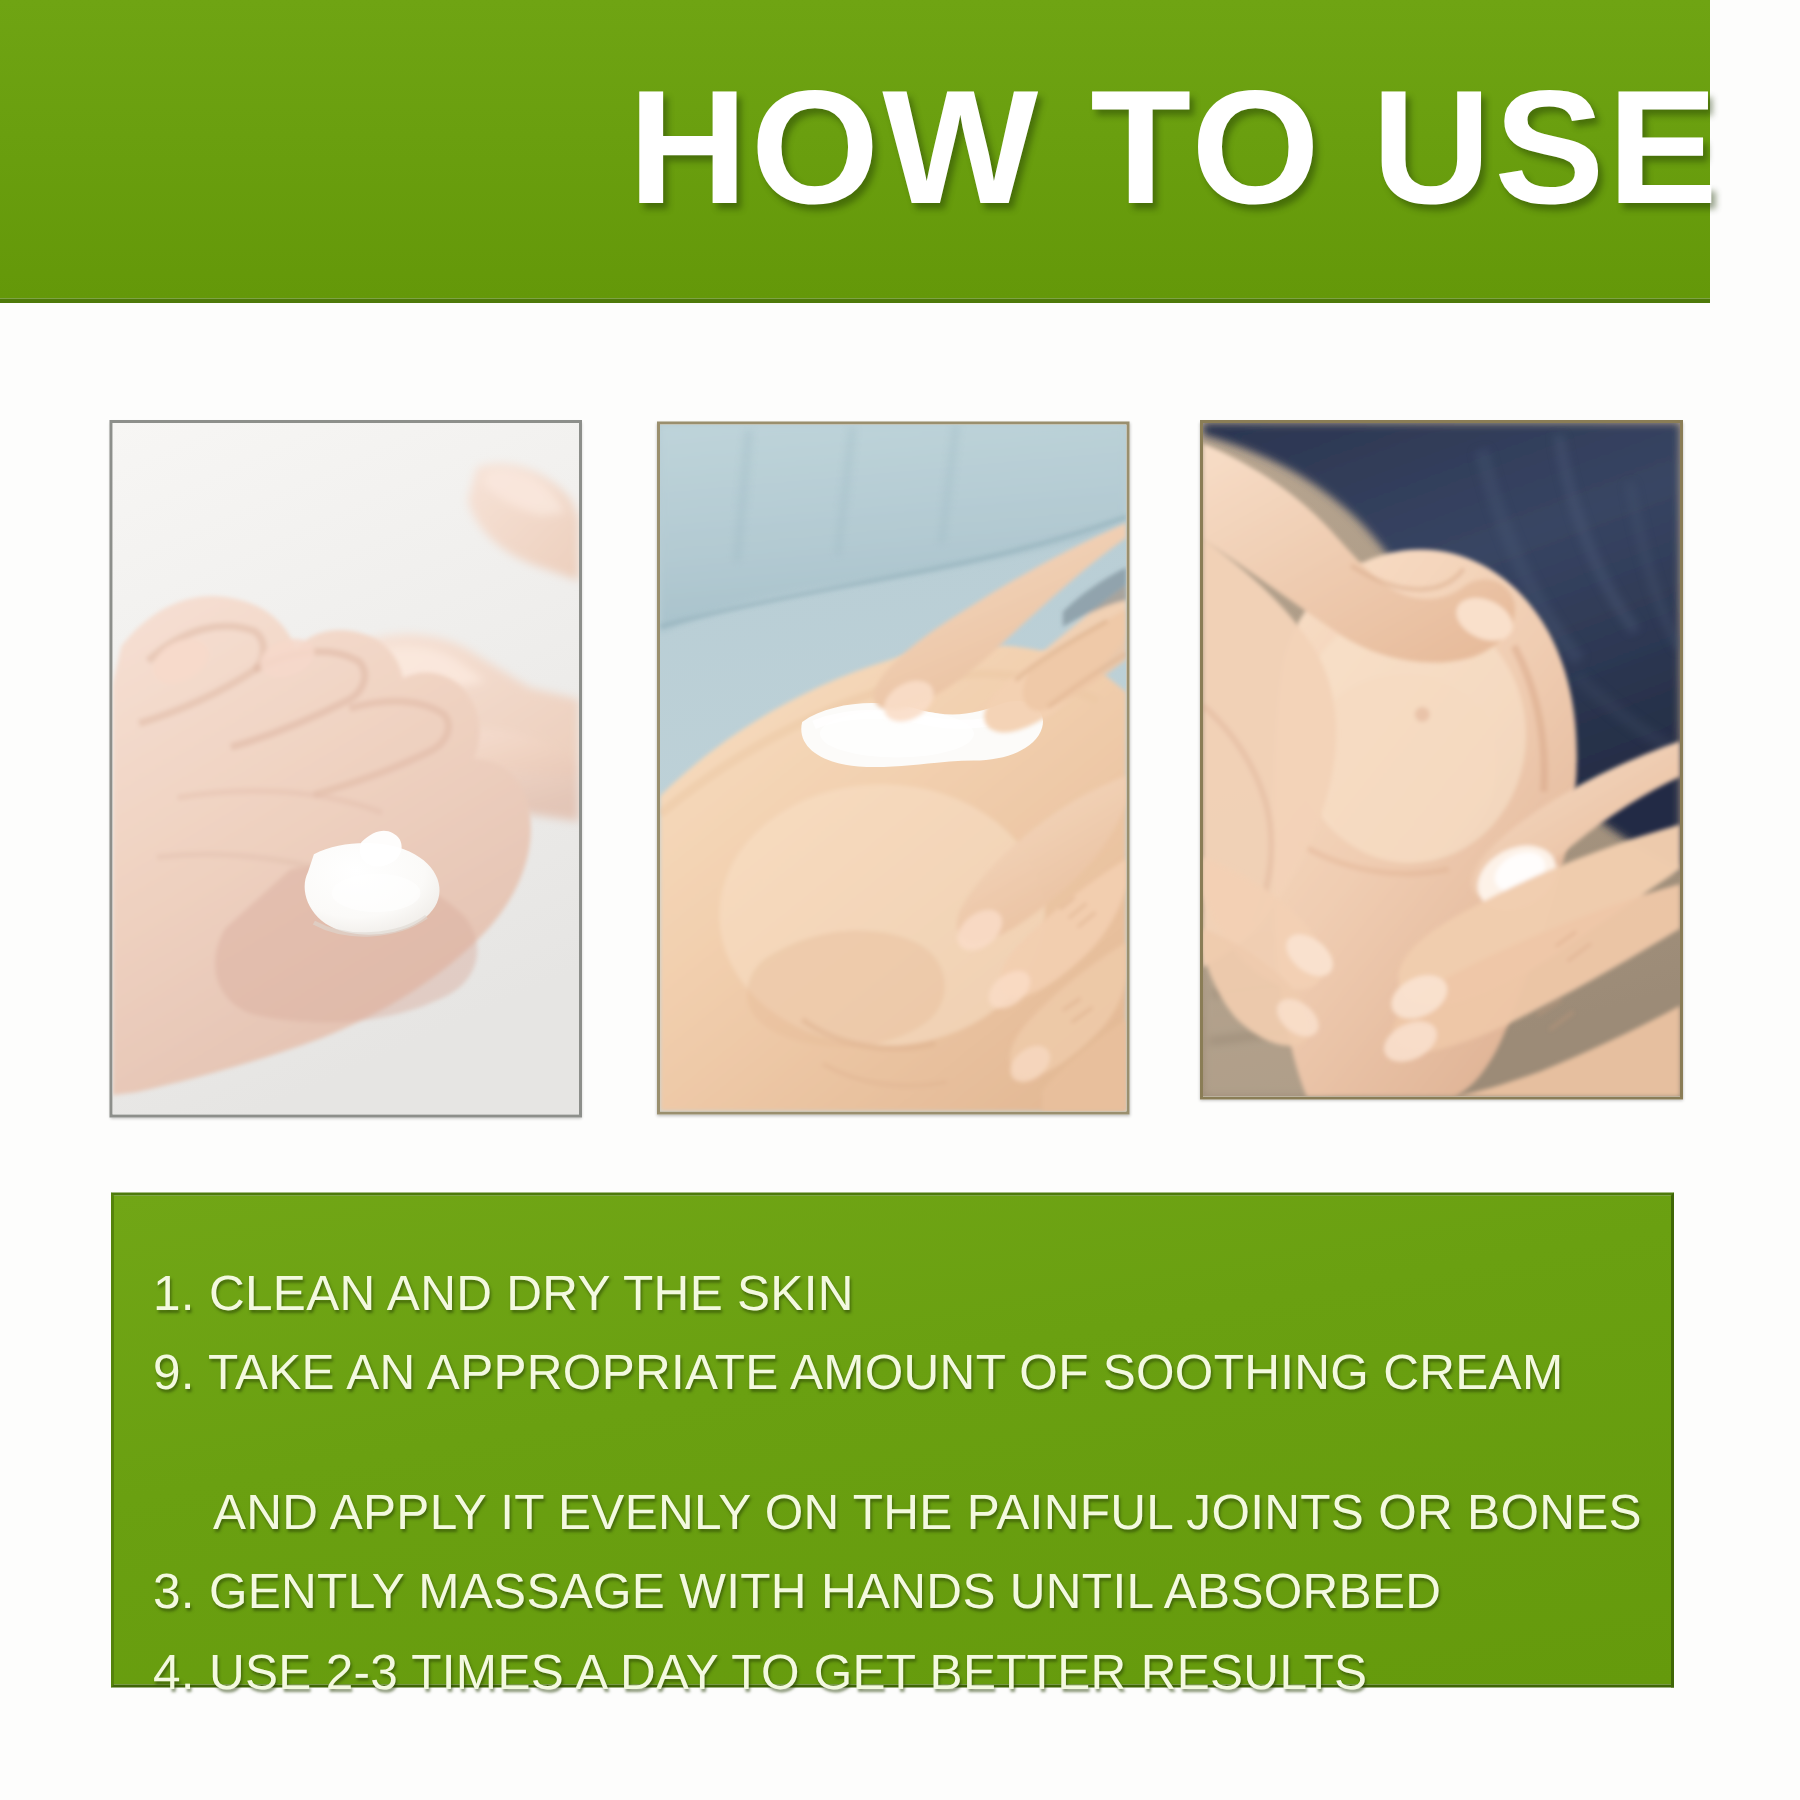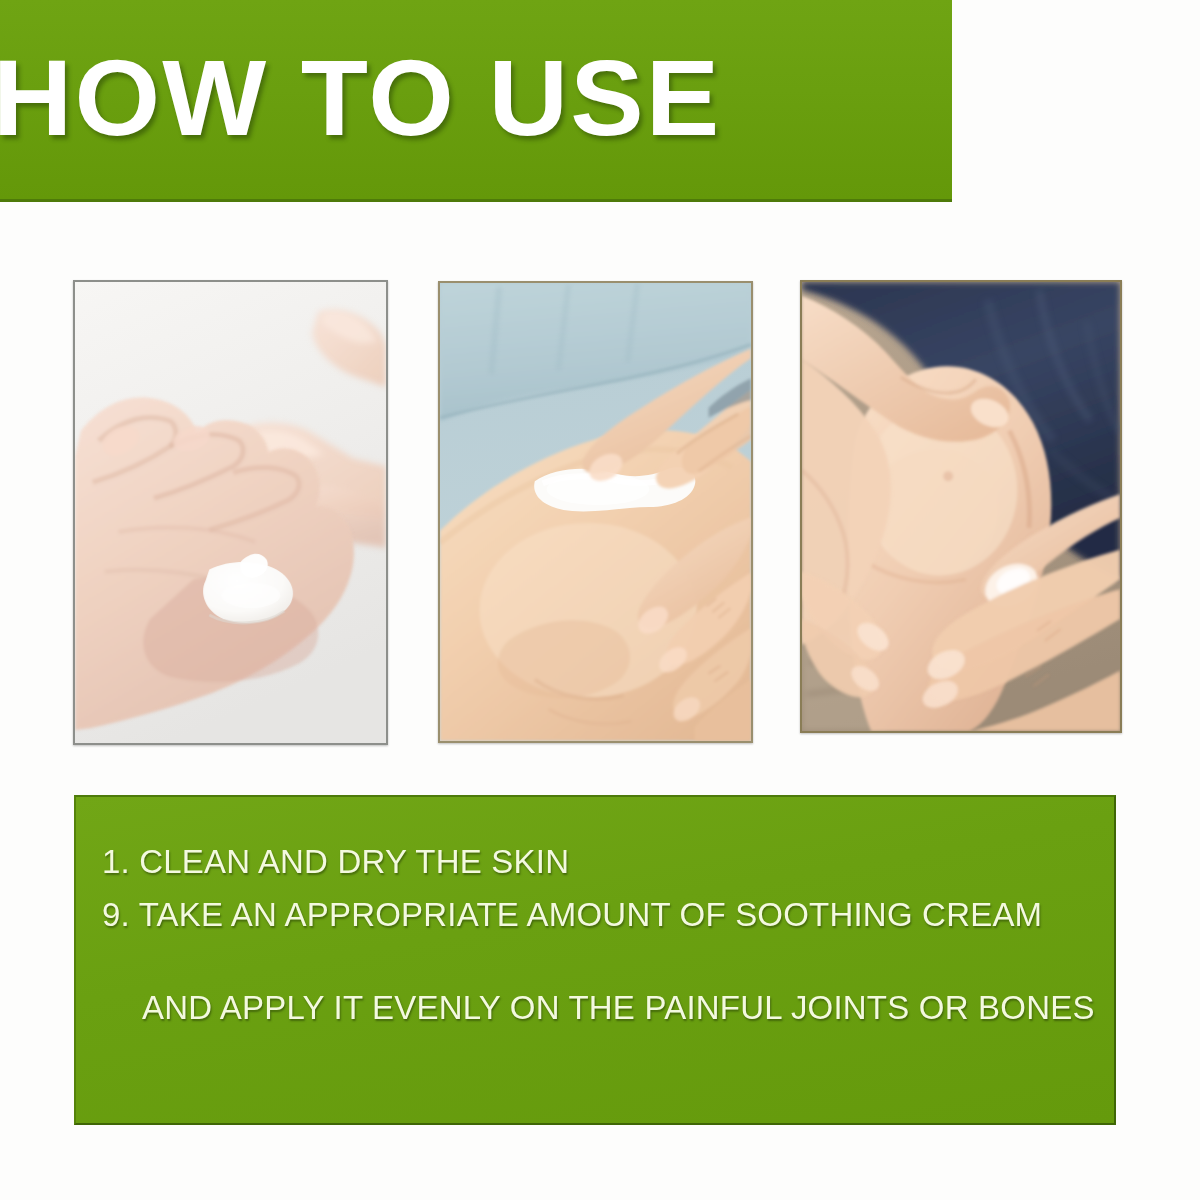--- a/index.html
+++ b/index.html
@@ -13,28 +13,28 @@
     font-family: "Liberation Sans", sans-serif;
     overflow: hidden;
     position: relative;
   }
 
   
   .header-banner {
     position: absolute;
     left: 0;
     top: 0;
-    width: 952px;
+    width: 1140px;
     height: 202px;
     background: linear-gradient(180deg, #6fa413 0%, #6a9f0f 45%, #649809 100%);
     border-bottom: 3px solid #4e7a09;
     box-sizing: border-box;
     display: flex;
     align-items: center;
-    justify-content: flex-start;
+    justify-content: flex-end;
   }
   .header-title {
     color: #ffffff;
     font-family: "Liberation Sans", sans-serif;
     font-weight: bold;
     font-size: 108px;
     letter-spacing: 2px;
     line-height: 1;
     transform: scaleX(1.02);
     text-shadow: 3px 4px 4px rgba(30, 55, 5, 0.45);
@@ -397,13 +397,15 @@
       </g>
     </svg>
   </div>
 
 </div>
 
 <div class="instructions-panel">
   <div class="instruction-line">1. CLEAN AND DRY THE SKIN</div>
   <div class="instruction-line">9. TAKE AN APPROPRIATE AMOUNT OF SOOTHING CREAM</div>
   <div class="instruction-line continuation">AND APPLY IT EVENLY ON THE PAINFUL JOINTS OR BONES</div>
+  <div class="instruction-line">3. GENTLY MASSAGE WITH HANDS UNTIL ABSORBED</div>
+  <div class="instruction-line">4. USE 2-3 TIMES A DAY TO GET BETTER RESULTS</div>
 </div>
 
 </body></html>

